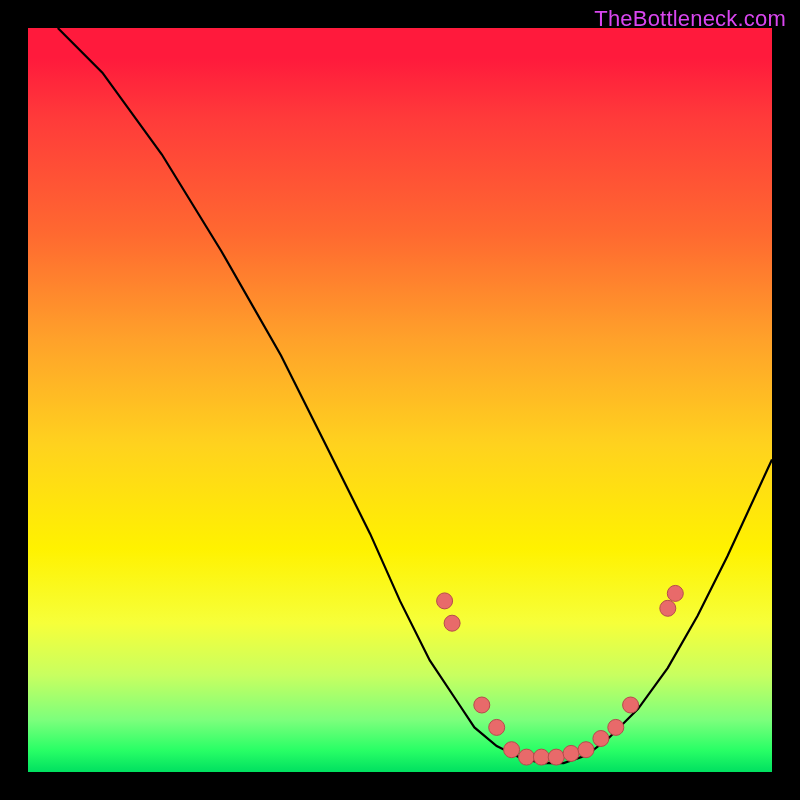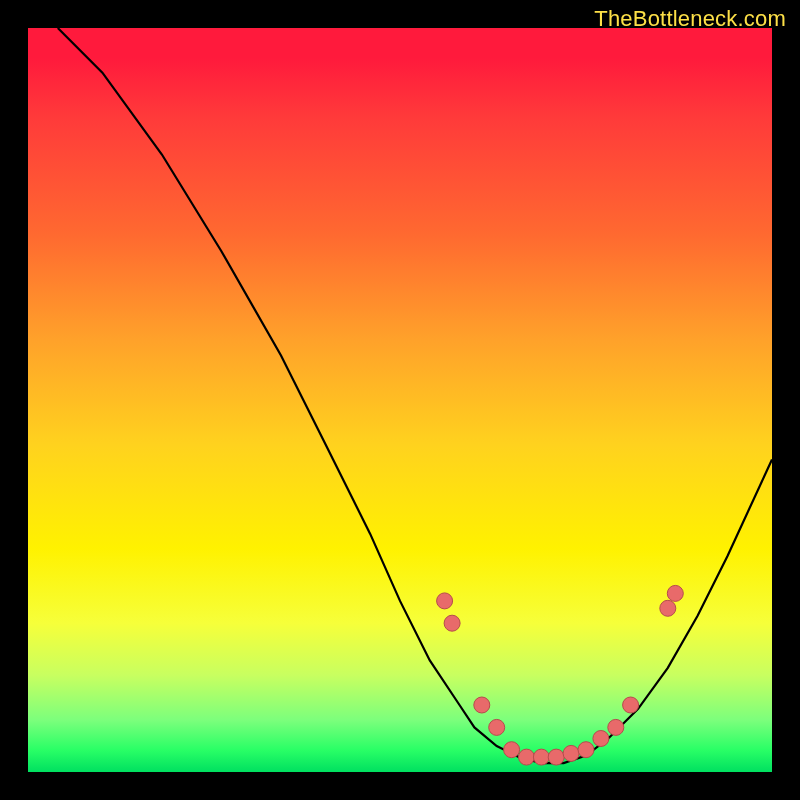--- a/index.html
+++ b/index.html
@@ -37,21 +37,21 @@
       #c8ff60 87%,
       #7cff7c 93%,
       #2aff66 97%,
       #00e060 100%
     );
   }
   .watermark {
     position: absolute;
     top: 6px;
     right: 14px;
-    color: #fde047;
+    color: #d946ef;
     font-size: 22px;
     letter-spacing: 0.2px;
     font-weight: 400;
     z-index: 5;
   }
   svg.curve {
     position: absolute;
     left: 0;
     top: 0;
     width: 744px;

